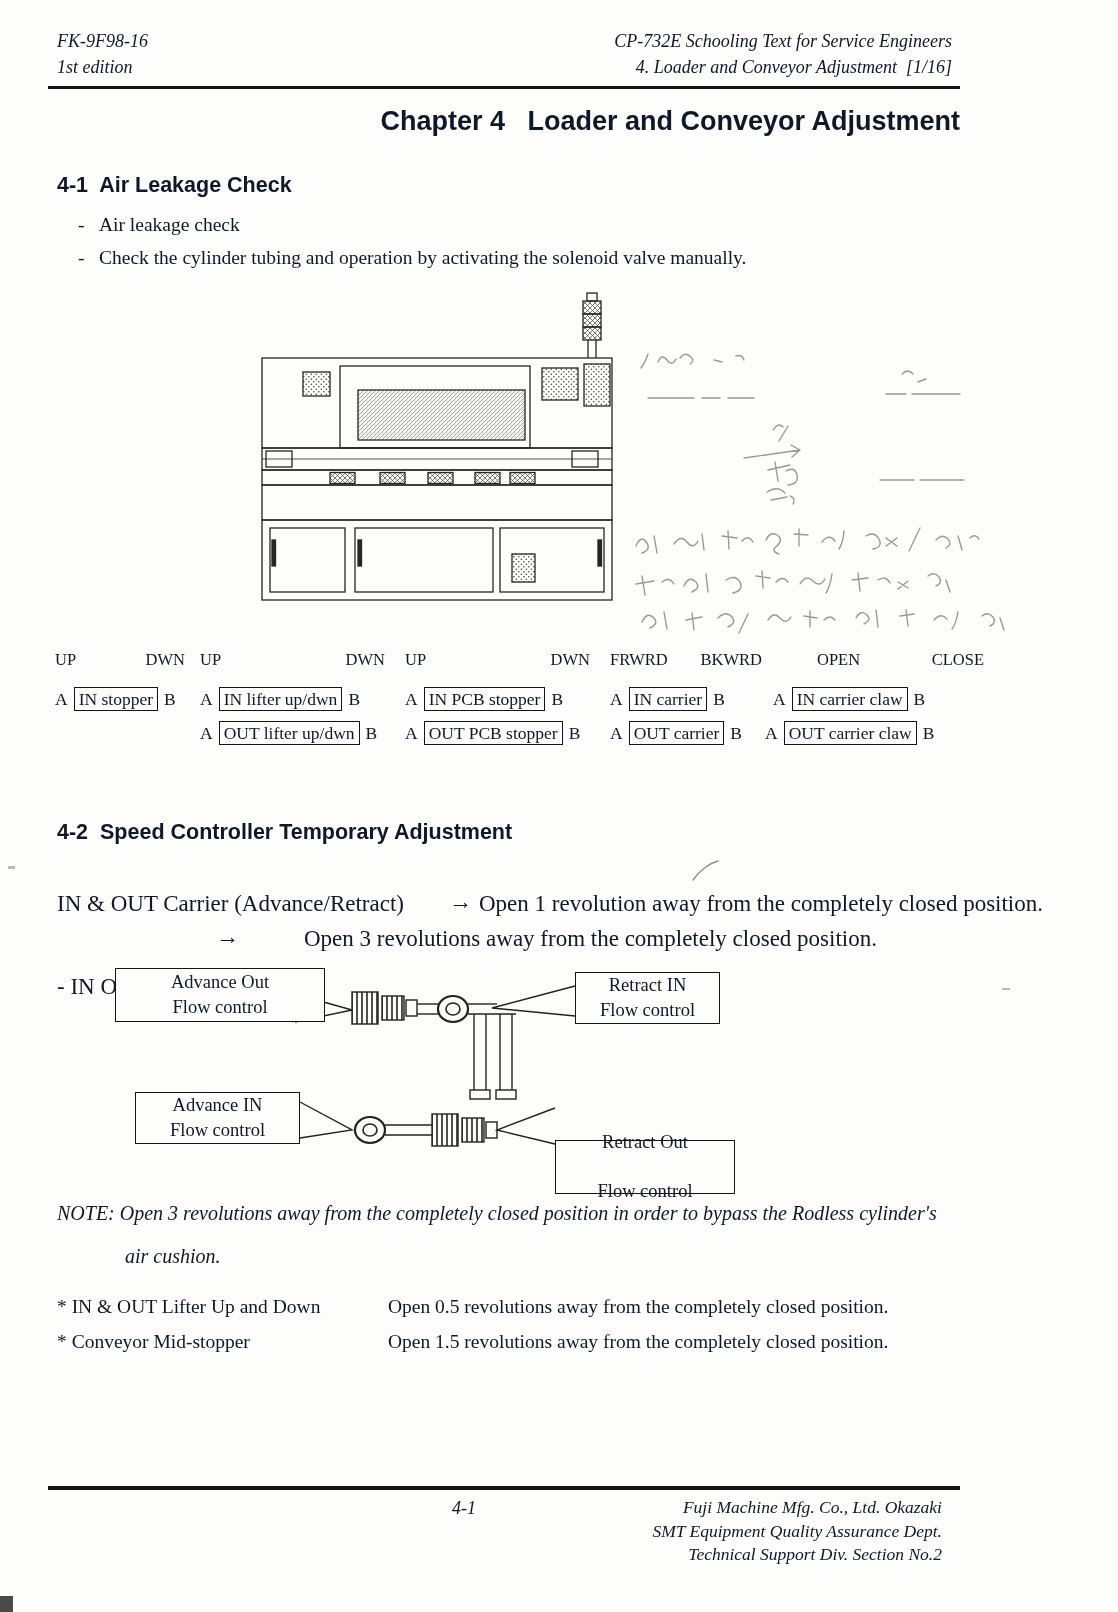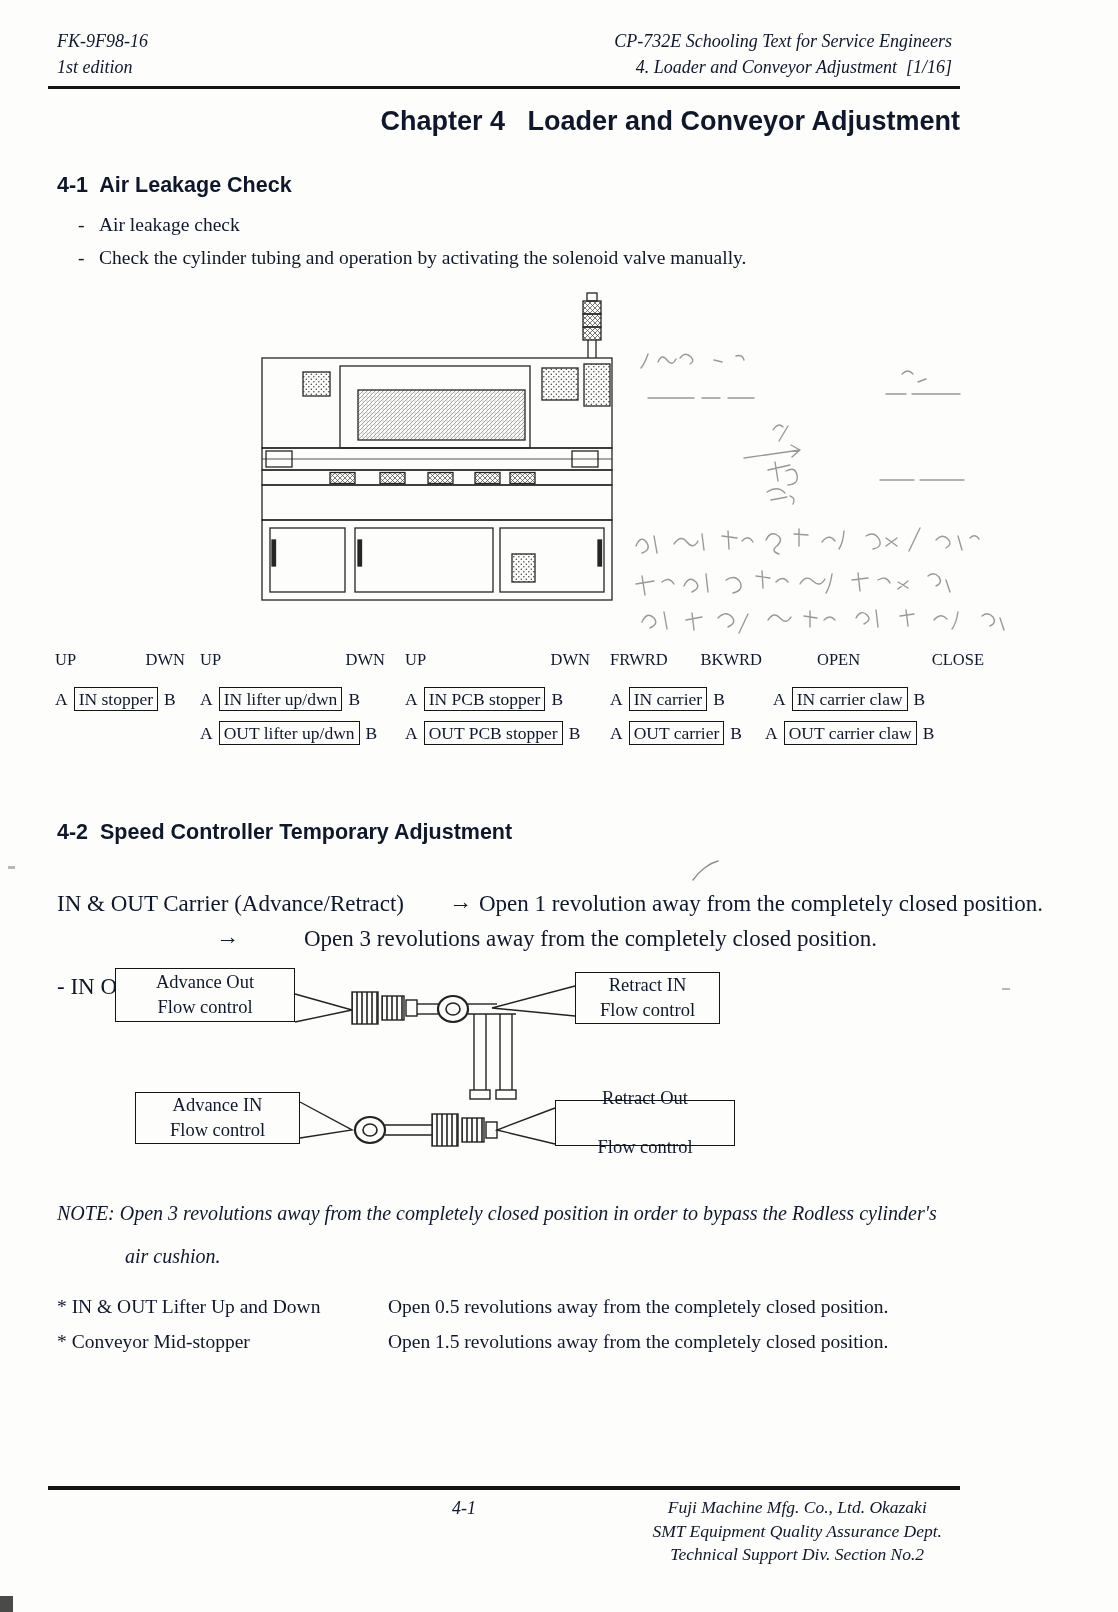--- a/index.html
+++ b/index.html
@@ -50,21 +50,21 @@
     position:absolute; left:57px; top:1192px; width:892px;
     font-style:italic; font-size:20px; line-height:43px;
     padding-left:68px; text-indent:-68px;
   }
   .star-row { position:absolute; left:57px; width:910px; height:28px; font-size:19.5px; }
   .star-row .lbl { position:absolute; left:0; white-space:pre; }
   .star-row .txt { position:absolute; left:331px; white-space:pre; }
 
   
   .page-num { position:absolute; left:452px; top:1498px; font-style:italic; font-size:18px; }
-  .company { position:absolute; right:176px; top:1496px; text-align:center; font-style:italic; font-size:17.5px; line-height:23.5px;margin-left:24px; }
+  .company { position:absolute; right:176px; top:1496px; text-align:right; font-style:italic; font-size:17.5px; line-height:23.5px;margin-left:24px; }
 
   .speck { position:absolute; background:#b9b9b4; }
 </style>
 </head>
 <body>
 
 <div class="page">
 
   <div class="hdr-left">
     <div>FK-9F98-16</div>
@@ -324,33 +324,33 @@
           <line x1="285" y1="167" x2="332" y2="167"></line>
           <line x1="285" y1="177" x2="332" y2="177"></line>
           <rect x="332" y="156" width="26" height="32" fill="url(#ribs)"></rect>
           <rect x="362" y="160" width="22" height="24" fill="url(#ribs)"></rect>
           <rect x="386" y="164" width="11" height="16"></rect>
         </g>
       </g>
     </svg>
   </div>
 
-  <div class="callout" style="left:115px;top:968px;width:180px;height:54px;">
+  <div class="callout" style="left:115px;top:968px;width:210px;height:54px;">
     <div>Advance Out</div>
     <div>Flow control</div>
   </div>
   <div class="callout" style="left:575px;top:972px;width:145px;height:52px;">
     <div>Retract IN</div>
     <div>Flow control</div>
   </div>
   <div class="callout" style="left:135px;top:1092px;width:165px;height:52px;">
     <div>Advance IN</div>
     <div>Flow control</div>
   </div>
-  <div class="callout" style="left:555px;top:1100px;width:180px;height:46px;gap:24px;">
+  <div class="callout" style="left:555px;top:1140px;width:180px;height:54px;gap:24px;">
     <div>Retract Out</div>
     <div>Flow control</div>
   </div>
 
   <p class="note"><span>NOTE:</span> <span>Open 3 revolutions away from the completely closed position in order to bypass the Rodless cylinder's air cushion.</span></p>
 
   <div class="star-row" style="top:1296px;">
     <span class="lbl">* IN &amp; OUT Lifter Up and Down</span>
     <span class="txt">Open 0.5 revolutions away from the completely closed position.</span>
   </div>

